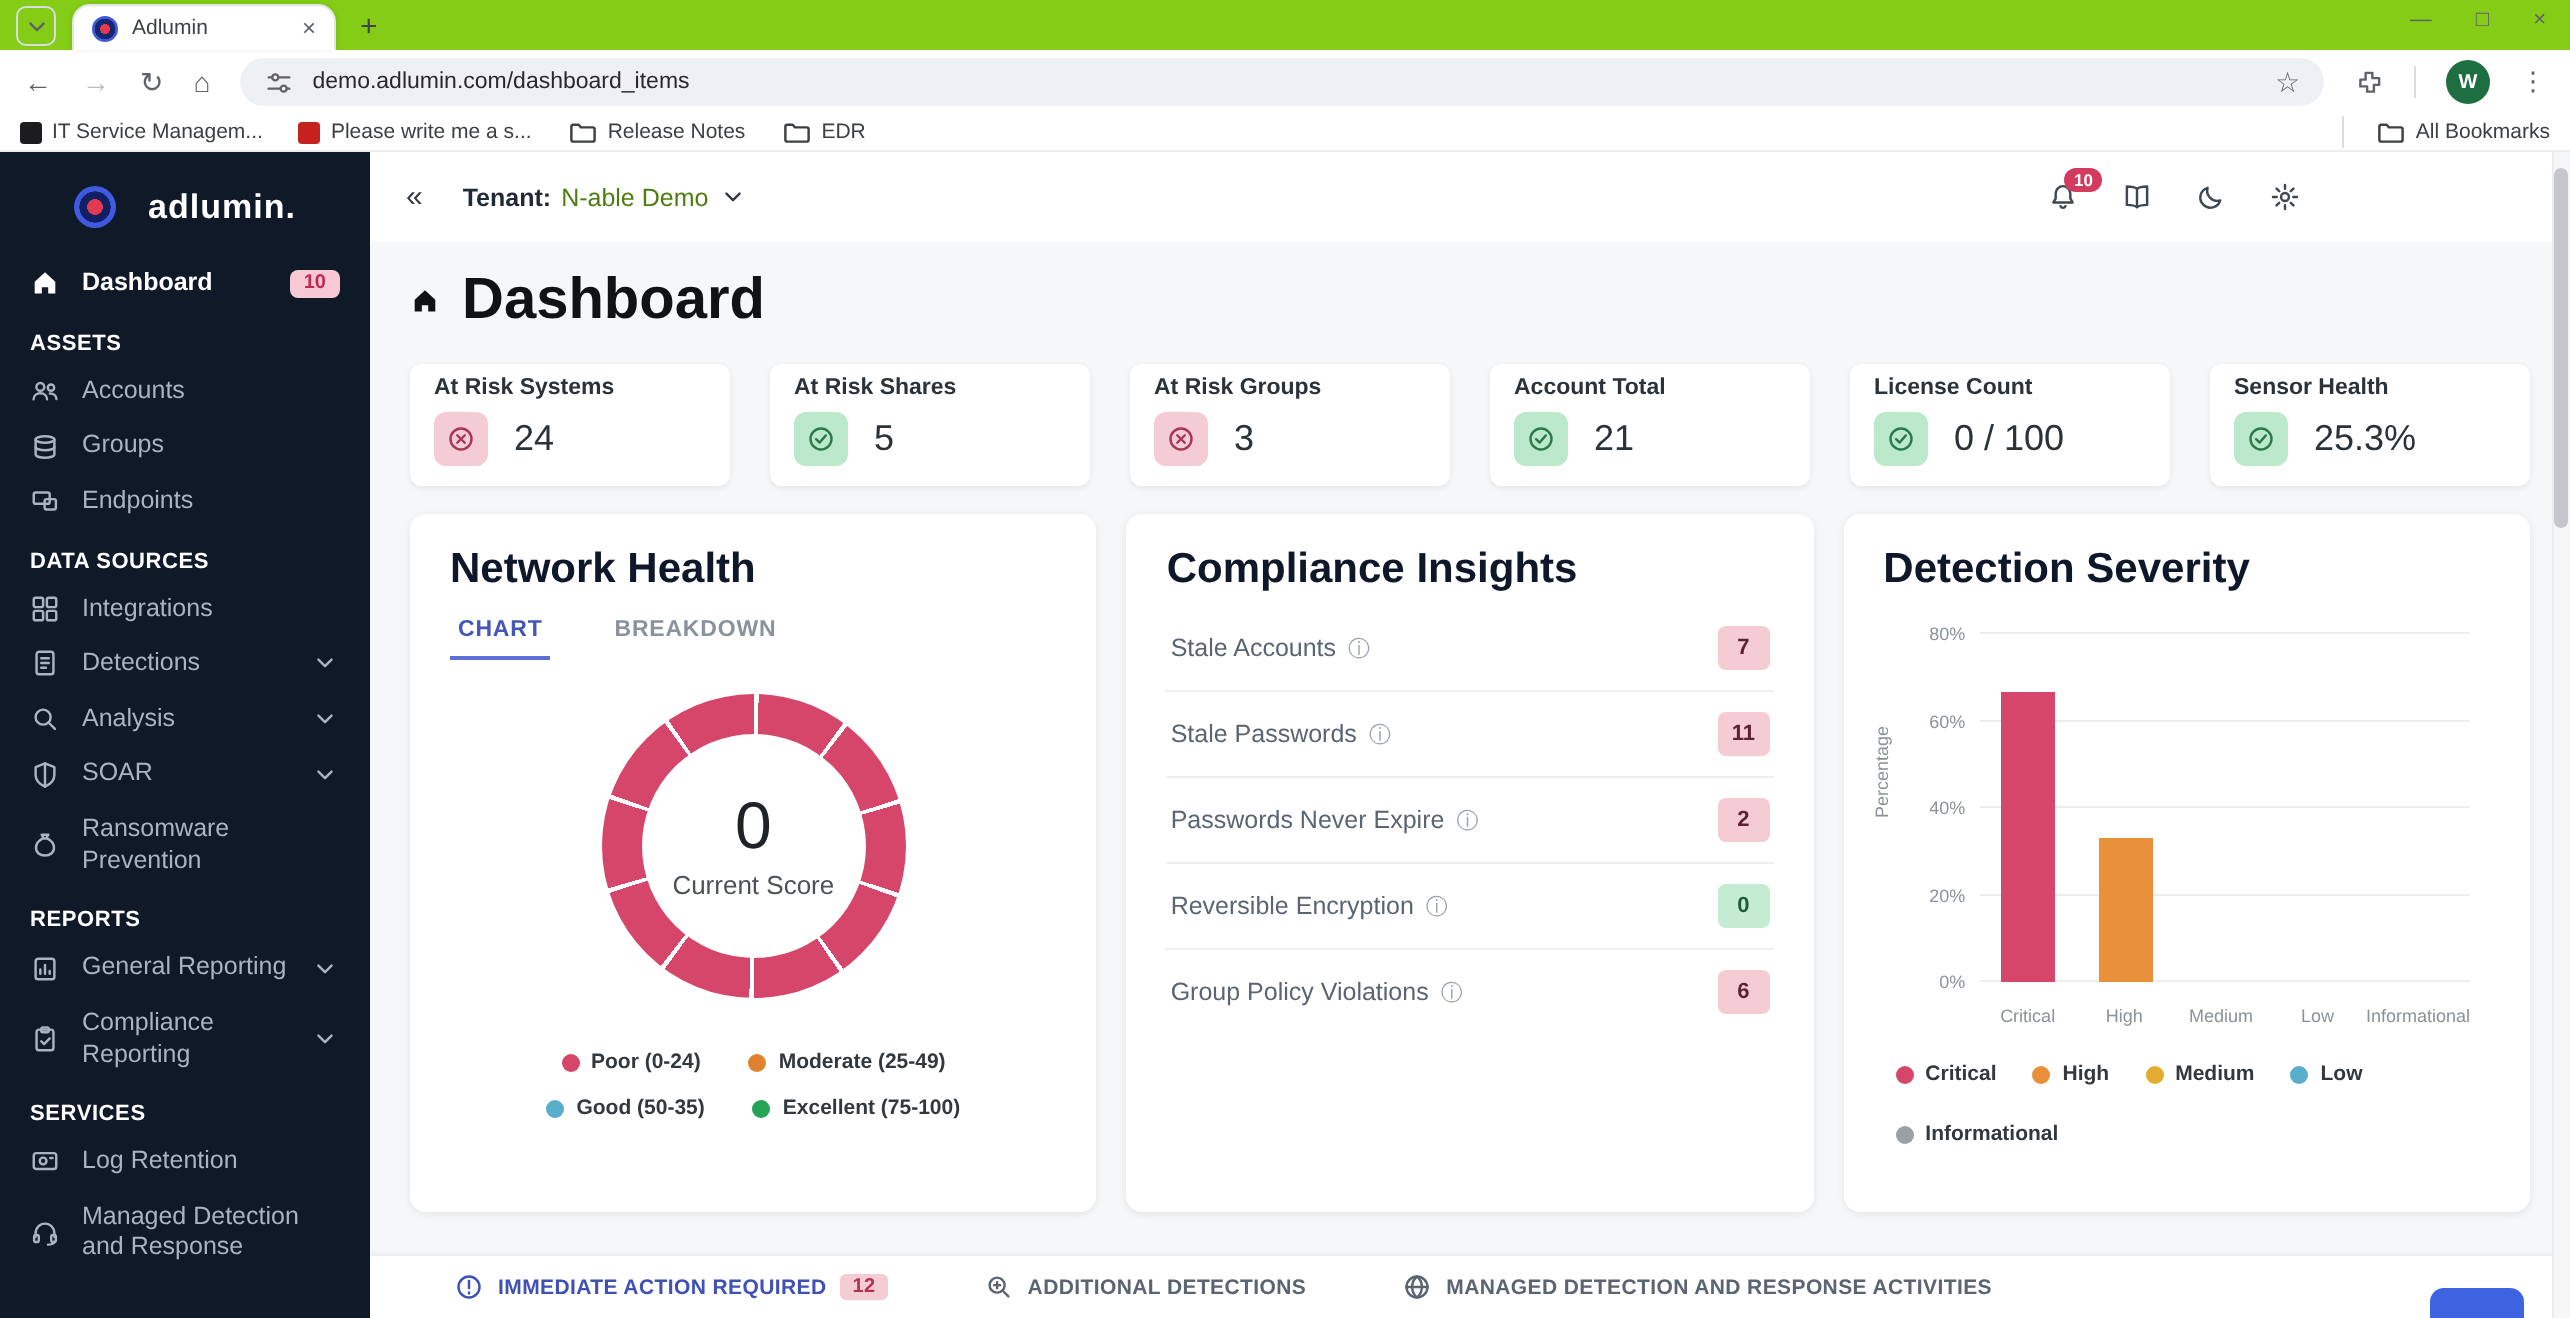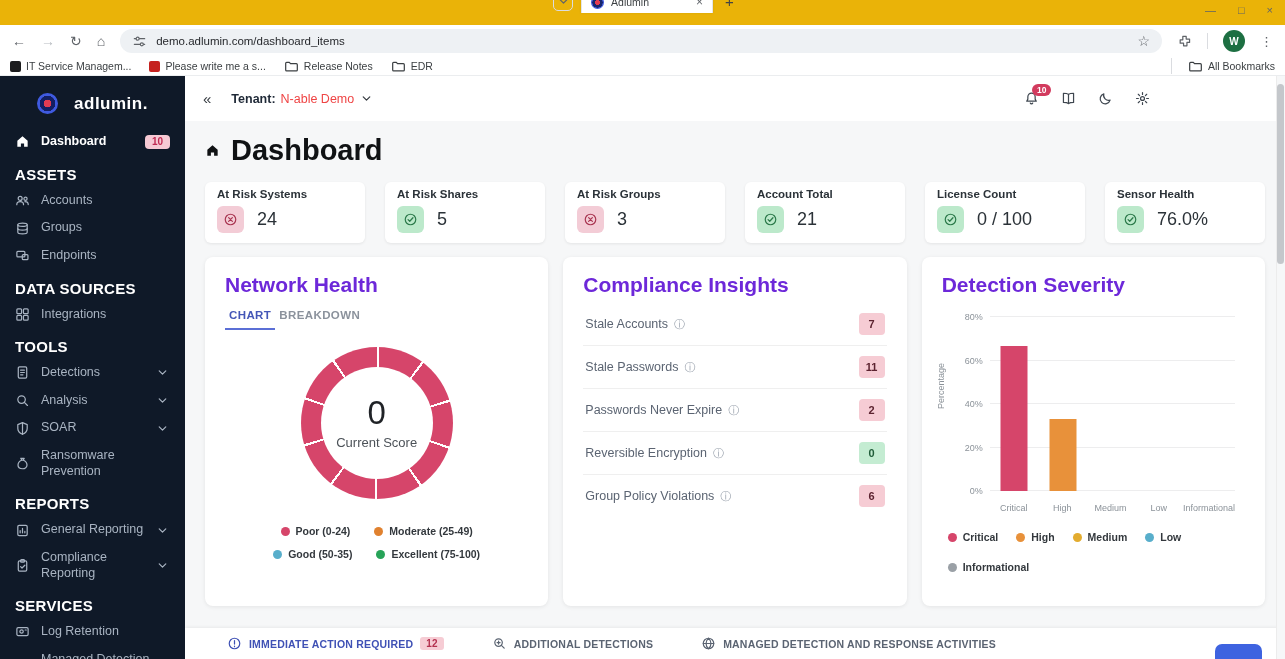--- a/index.html
+++ b/index.html
@@ -1,21 +1,21 @@
 <!DOCTYPE html>
 <html><head>
 <meta charset="utf-8">
 <style>
   * { box-sizing: border-box; margin: 0; padding: 0; }
   html,body { width:1285px; height:659px; overflow:hidden; }
   body { font-family:"Liberation Sans","DejaVu Sans",sans-serif; background:#fff; position:relative; }
   .ic svg { display:block; }
 
   
-  .tabstrip { height:25px; background:#eab308; display:flex; align-items:flex-end; padding:12px 6px; position:relative;justify-content:center; }
+  .tabstrip { height:25px; background:#84cc16; display:flex; align-items:flex-end; padding:0 6px; position:relative; }
   .tab-search-btn { width:20px; height:20px; border:1px solid #dadce0; border-radius:5px; display:flex; align-items:center; justify-content:center; color:#5f6368; margin:0 8px 2px 2px; }
   .btab { height:23px; width:132px; background:#fff; border:1px solid #e3e5e8; border-bottom:none; border-radius:9px 9px 0 0; display:flex; align-items:center; gap:7px; padding:0 9px; box-shadow:0 0 3px rgba(0,0,0,.08); }
   .favicon { width:13px; height:13px; border-radius:50%; background:radial-gradient(circle,#e13b52 0 27%,#17266e 28% 55%,#4059d8 56% 100%); flex-shrink:0; }
   .btab-title { flex:1; font-size:10.5px; color:#3c4043; white-space:nowrap; overflow:hidden; }
   .tab-close { font-size:12px; color:#5f6368; line-height:1; }
   .newtab { font-size:15px; color:#444; margin:0 0 3px 12px; }
   .wincontrols { position:absolute; right:12px; top:4px; display:flex; gap:22px; color:#5f6368; font-size:11px; align-items:center; }
 
   .addressbar { height:32px; background:#fff; display:flex; align-items:center; padding:0 12px; gap:15px; }
   .nav-glyph { font-size:14px; color:#5f6368; }
@@ -40,52 +40,52 @@
 
   .sidebar { width:185px; flex-shrink:0; background:#0f1928; color:#a9b4c2; padding-top:8px; overflow:hidden; }
   .logo { display:flex; align-items:center; justify-content:center; gap:16px; padding:9px 0 14px; }
   .logo-mark { width:21px; height:21px; border-radius:50%; background:radial-gradient(circle,#e13b52 0 26%,#131f63 27% 52%,#3f5ae0 53% 100%); }
   .logo-text { color:#fff; font-size:17px; font-weight:700; letter-spacing:.5px; }
   .sb-item { display:flex; align-items:center; gap:11px; padding:6px 15px; font-size:12.5px; cursor:pointer; line-height:1.25; }
   .sb-item .ic { color:#a9b4c2; flex-shrink:0; }
   .sb-item.active { color:#fff; font-weight:700; }
   .sb-item.active .ic { color:#fff; }
   .sb-label { flex:1; }
-  .sb-section { padding:10px 15px 4px; font-size:15px; font-weight:800; color:#fff; letter-spacing:.3px; }
+  .sb-section { padding:10px 15px 4px; font-size:11px; font-weight:800; color:#fff; letter-spacing:.3px; }
   .sb-badge { background:#f6c9d4; color:#c02a52; font-size:10px; font-weight:700; padding:1px 7px; border-radius:4px; }
   .chev { color:#cfd6de; }
 
   .main { flex:1; display:flex; flex-direction:column; overflow:hidden; position:relative; }
   .topbar { height:45px; background:#fff; display:flex; align-items:center; padding:0 135px 0 18px; flex-shrink:0; }
   .collapse { font-size:15px; color:#343a40; }
   .tenant { margin-left:20px; font-size:12.5px; display:flex; align-items:center; gap:5px; }
   .tenant-label { font-weight:700; color:#1f2937; }
-  .tenant-value { color:#ef4444; }
+  .tenant-value { color:#4d7c0f; }
   .top-icons { margin-left:auto; display:flex; align-items:center; gap:22px; color:#3f4750; }
   .bell-wrap { position:relative; }
   .bell-badge { position:absolute; top:-7px; left:8px; background:#d23b5e; color:#fff; font-size:8.5px; font-weight:700; padding:1px 5px; border-radius:8px; }
 
   .content { flex:1; padding:13px 20px 0; overflow:hidden; }
   .page-title { display:flex; align-items:center; gap:11px; font-size:29px; font-weight:700; color:#101214; }
   .page-title .ic { color:#101214; }
 
   .stats-row { display:flex; gap:20px; margin-top:15px;align-items:center; }
   .stat-card { flex:1; background:#fff; border-radius:6px; box-shadow:0 1px 3px rgba(0,0,0,.08); padding:6px 12px 10px; }
   .stat-label { font-size:11.5px; font-weight:700; color:#2b3238; }
   .stat-body { display:flex; align-items:center; gap:13px; margin-top:6px; }
   .stat-ic { width:27px; height:27px; border-radius:6px; display:flex; align-items:center; justify-content:center; }
   .stat-ic.bad { background:#f3ccd6; color:#a93652; }
   .stat-ic.good { background:#bce9cb; color:#2c7a4b; }
   .stat-value { font-size:18px; color:#2b3238; }
 
   .cards-row { display:flex; gap:15px; margin-top:14px; height:349px; }
   .card { flex:1; background:#fff; border-radius:8px; box-shadow:0 1px 4px rgba(0,0,0,.08); padding:16px 20px; overflow:hidden; }
-  .card-title { font-size:21px; font-weight:700; color:#6d28d9; }
-
-  .nh-tabs { display:flex; margin-top:12px; }
+  .card-title { font-size:21px; font-weight:700; color:#0f172a; }
+
+  .nh-tabs { display:flex; gap:28px; margin-top:12px; }
   .nh-tab { font-size:11.5px; font-weight:600; letter-spacing:.4px; color:#8b929c; padding:0 4px 7px; cursor:pointer; }
   .nh-tab.active { color:#4456b7; border-bottom:2px solid #5b6fd6; }
   .donut-wrap { display:flex; justify-content:center; margin-top:17px; }
   .donut { width:152px; height:152px; border-radius:50%; position:relative; }
   .donut-hole { position:absolute; inset:20px; background:#fff; border-radius:50%; display:flex; flex-direction:column; align-items:center; justify-content:center; }
   .donut-score { font-size:33px; color:#1f2226; line-height:1; }
   .donut-sub { font-size:13px; color:#4c5258; margin-top:6px; }
   .nh-legend { display:flex; flex-wrap:wrap; justify-content:center; column-gap:24px; row-gap:11px; margin-top:26px; padding:0 22px; }
   .lg-item { display:flex; align-items:center; gap:6px; font-size:10.5px; font-weight:700; color:#33383d; }
   .lg-dot { width:9px; height:9px; border-radius:50%; flex-shrink:0; }
@@ -260,21 +260,20 @@
           <span class="ic">
             <svg viewBox="0 0 16 16" width="15" height="15" fill="none" stroke="currentColor" stroke-width="1.3" stroke-linecap="round" stroke-linejoin="round">
               <rect x="2" y="2" width="5" height="5" rx="1"></rect>
               <rect x="9" y="2" width="5" height="5" rx="1"></rect>
               <rect x="2" y="9" width="5" height="5" rx="1"></rect>
               <rect x="9" y="9" width="5" height="5" rx="1"></rect>
             </svg>
           </span>
           <span class="sb-label">Integrations</span>
         </div>
-        <div class="sb-section">TOOLS</div>
         <div class="sb-item">
           <span class="ic">
             <svg viewBox="0 0 16 16" width="15" height="15" fill="none" stroke="currentColor" stroke-width="1.3" stroke-linecap="round" stroke-linejoin="round">
               <rect x="3.5" y="2" width="9" height="12" rx="1.4"></rect>
               <path d="M6 5.5h4M6 8h4M6 10.5h2.5"></path>
             </svg>
           </span>
           <span class="sb-label">Detections</span>
           <span class="ic chev">
             <svg viewBox="0 0 16 16" width="15" height="15" fill="none" stroke="currentColor" stroke-width="1.3" stroke-linecap="round" stroke-linejoin="round">
@@ -488,21 +487,21 @@
           </div>
           <div class="stat-card">
             <div class="stat-label">Sensor Health</div>
             <div class="stat-body">
               <span class="stat-ic good">
                 <svg viewBox="0 0 16 16" width="15" height="15" fill="none" stroke="currentColor" stroke-width="1.3" stroke-linecap="round" stroke-linejoin="round">
                   <circle cx="8" cy="8" r="5.6"></circle>
                   <path d="m5.4 8.1 1.8 1.8 3.4-3.8"></path>
                 </svg>
               </span>
-              <span class="stat-value">76.0%</span>
+              <span class="stat-value">25.3%</span>
             </div>
           </div>
         </div>
 
       <div class="cards-row">
 
         <div class="card">
           <div class="card-title">Network Health</div>
           <div class="nh-tabs">
               <span class="nh-tab active">CHART</span>

